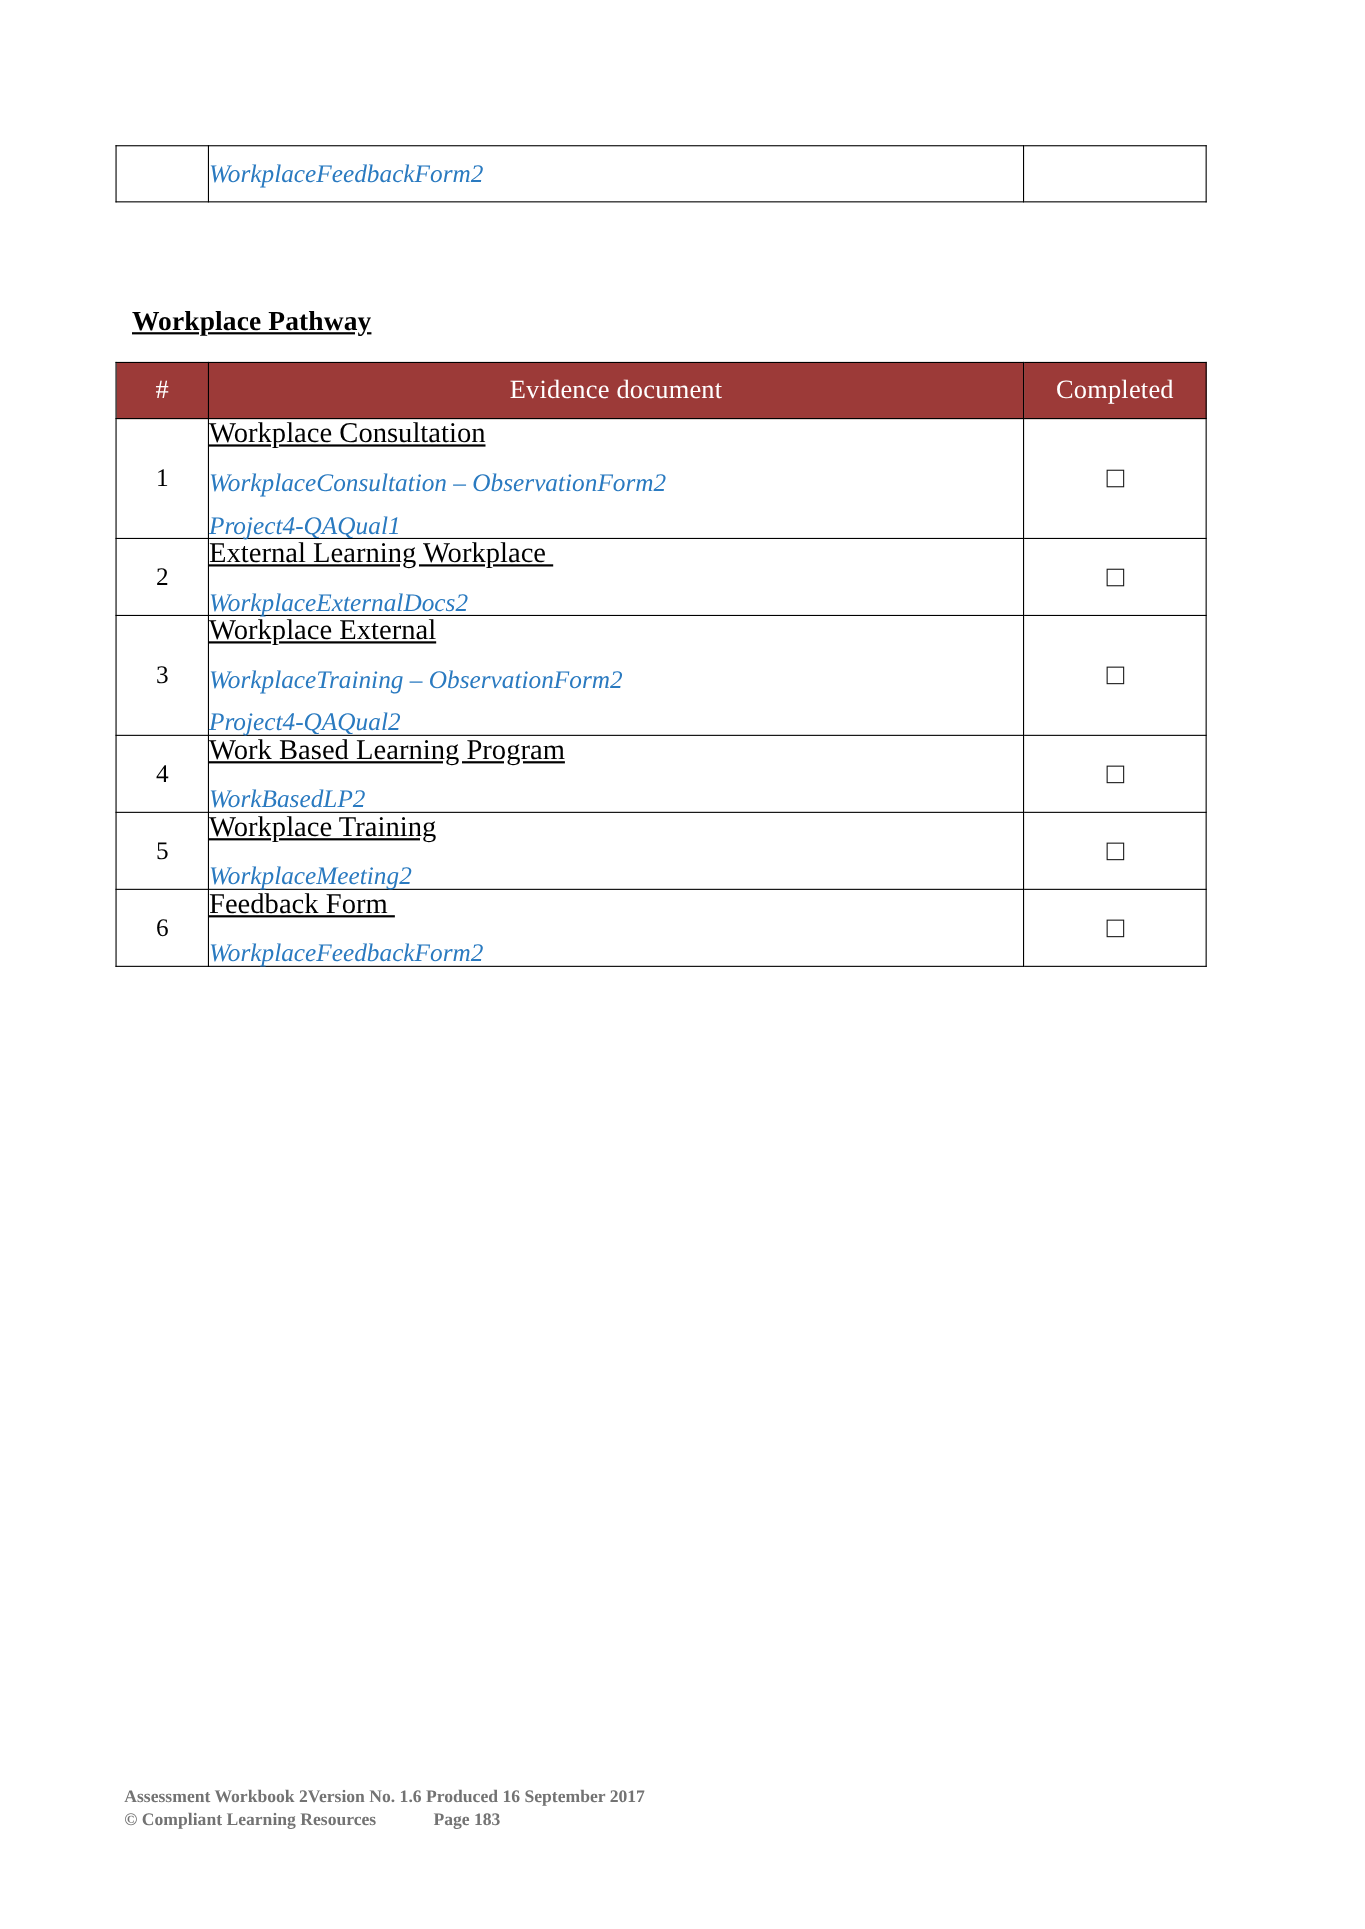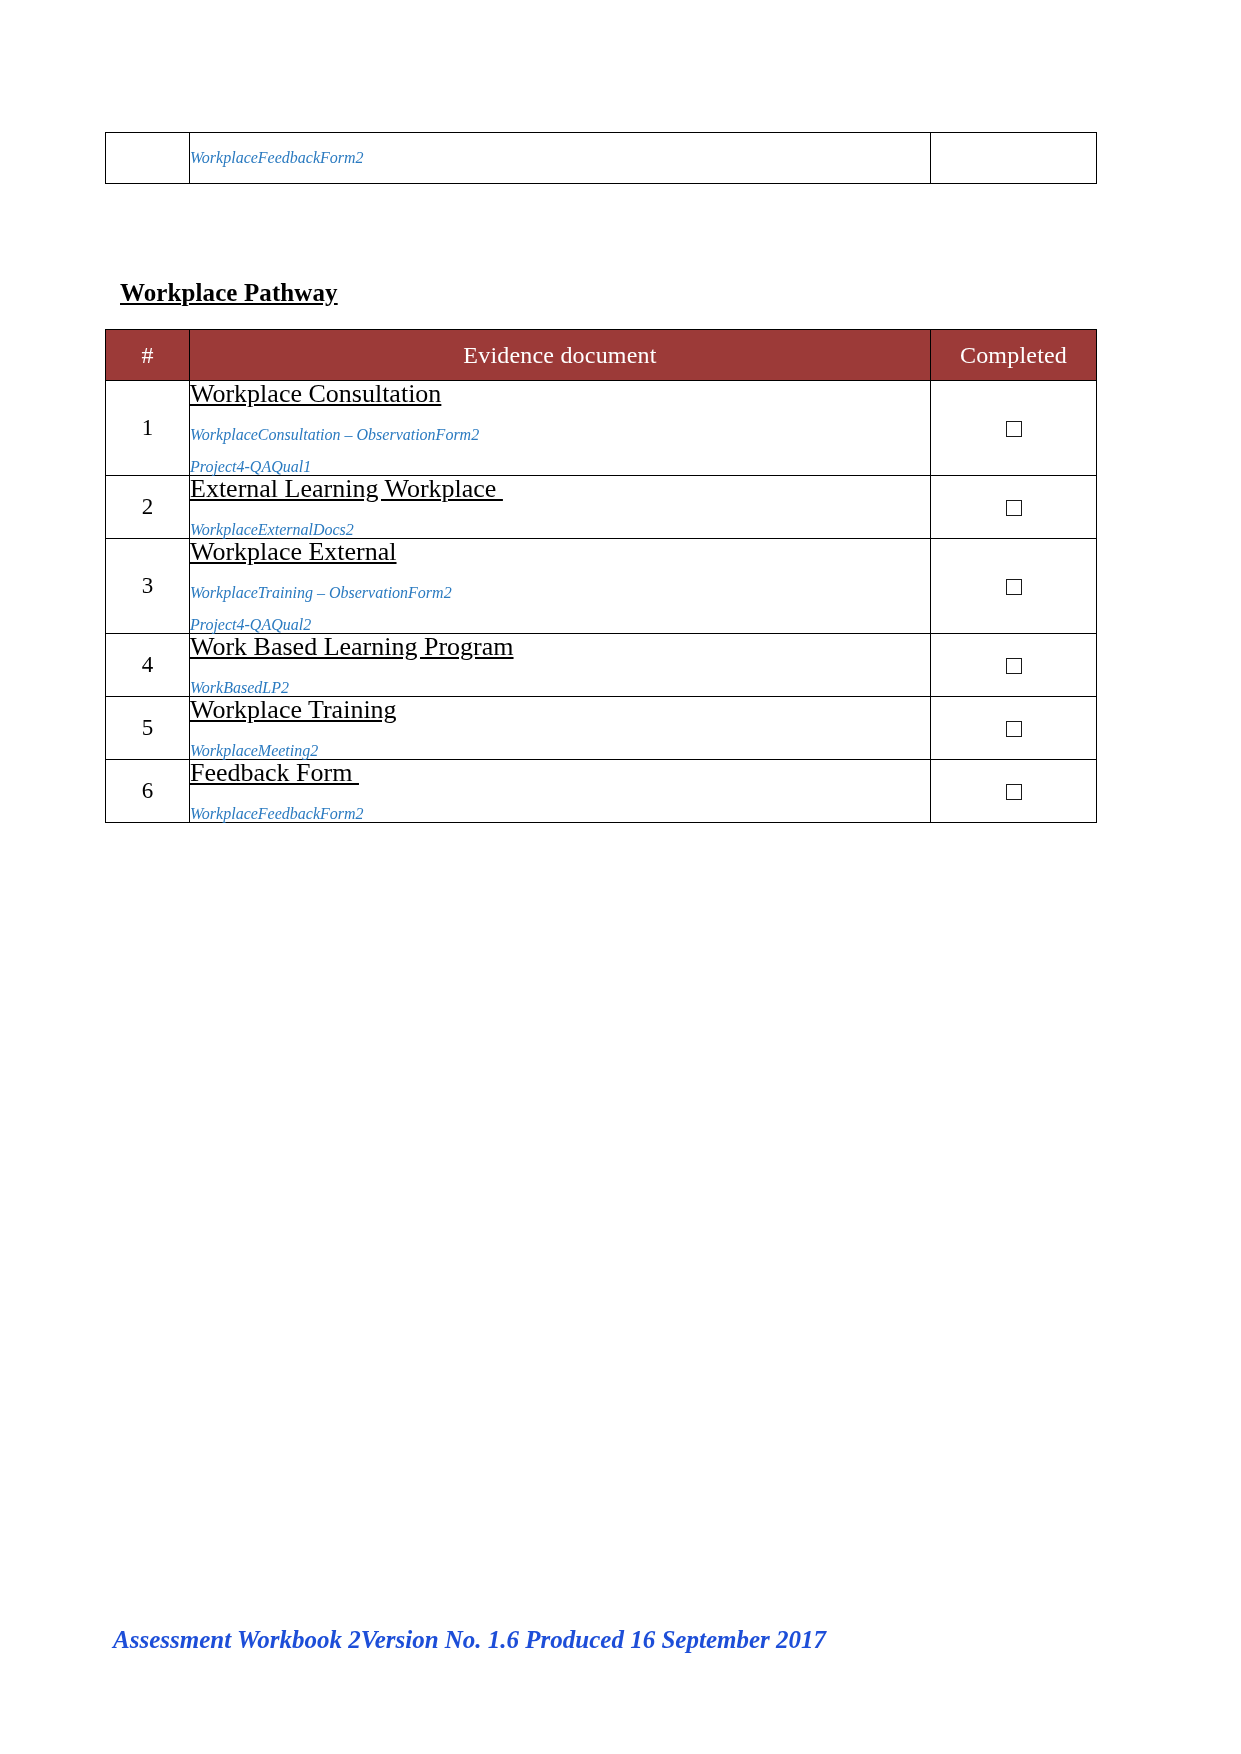--- a/index.html
+++ b/index.html
@@ -95,21 +95,21 @@
 
   .title-line {
     font-size: 26px;
     text-decoration: underline;
     display: inline-block;
     margin-bottom: 4px;
     white-space: pre;
   }
 
   .file-line {
-    font-size: 16px;
+    font-size: 23px;
     font-style: italic;
     color: #2A7AC0;
     display: block;
     margin-top: 16px;
     white-space: pre;
   }
 
   .checkbox {
     display: inline-block;
     width: 16px;
@@ -118,25 +118,24 @@
     background: #ffffff;
     box-sizing: border-box;
     vertical-align: middle;
   }
 
   
   .footer {
     position: absolute;
     left: 113px;
     top: 1623px;
-    color: #1d4ed8;
+    color: #737373;
     font-weight: bold;
-    font-size: 25px;
+    font-size: 16px;
     line-height: 1.32;
-    font-style: italic;
   }
   .footer-line { white-space: pre; }
   .footer-page-gap { display: inline-block; width: 52px; }
 </style>
 </head>
 <body>
 
 <div class="page">
 
   <div class="top-table-wrap">
@@ -233,15 +232,16 @@
             <span class="checkbox"></span>
           </td>
         </tr>
 
       </tbody>
     </table>
   </div>
 
   <div class="footer">
     <div class="footer-line">Assessment Workbook 2Version No. 1.6 Produced 16 September 2017</div>
+    <div class="footer-line"><span>© Compliant Learning Resources</span><span class="footer-page-gap"></span><span>Page 183</span></div>
   </div>
 
 </div>
 
 </body></html>

